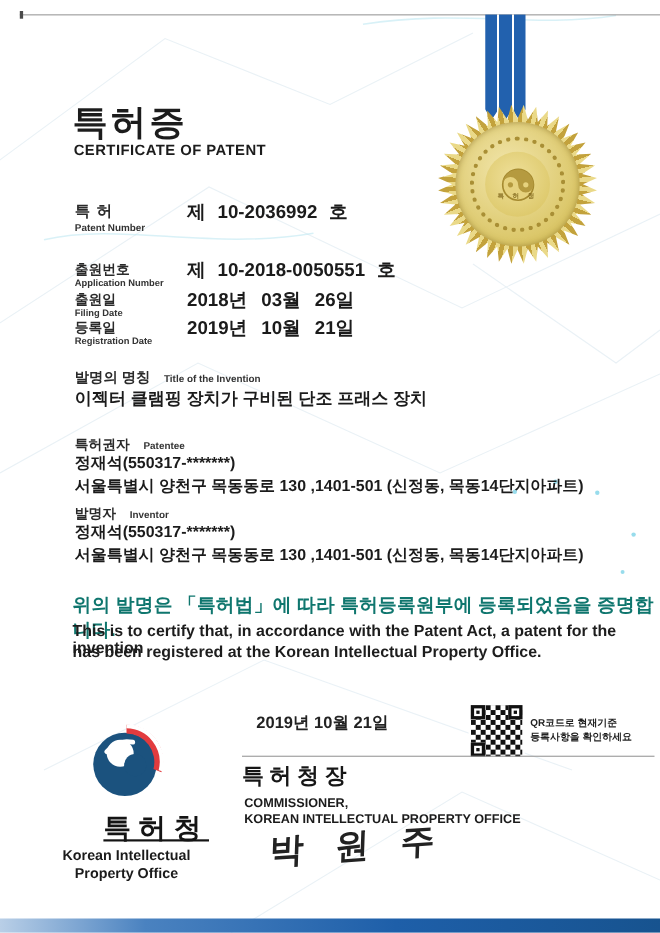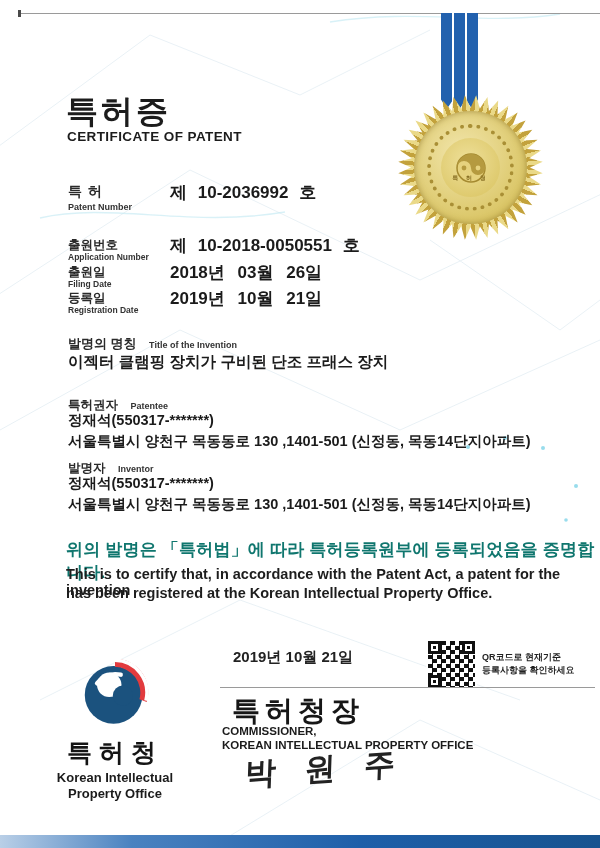--- a/index.html
+++ b/index.html
@@ -67,29 +67,29 @@
   .issue-date{left:233px;top:648px;font-size:15px;font-weight:700;color:#222;}
   .sig-line{left:220px;top:687px;width:375px;height:1px;background:#9a9a9a;}
   .qr{
     left:428px;top:641px;width:47px;height:47px;
     background:conic-gradient(#111 90deg,#fff 0 180deg,#111 0 270deg,#fff 0) 0 0/9px 9px;
     outline:2px solid #fff;
   }
   .finder{position:absolute;width:13px;height:13px;border:3px solid #111;background:#fff;box-sizing:border-box;}
   .finder::after{content:"";position:absolute;left:2px;top:2px;width:3px;height:3px;background:#111;}
   .qr-note{left:482px;top:651px;font-size:9px;font-weight:700;color:#222;line-height:13px;}
-  .comm-ko{left:232px;top:692px;font-size:28px;font-weight:900;letter-spacing:5px;color:#161616;}
+  .comm-ko{left:220px;top:692px;font-size:20px;font-weight:900;letter-spacing:5px;color:#161616;}
   .comm-en{left:222px;top:724px;font-size:11.5px;font-weight:800;color:#1b1b1b;line-height:14px;}
   .signature{
     left:245px;top:748px;font-size:31px;font-weight:800;color:#222;
     transform:rotate(-4deg) skewX(-6deg);letter-spacing:10px;
   }
   
   .logo-sym{left:79px;top:656px;width:72px;height:72px;}
-  .office-ko{left:40px;top:736px;width:150px;text-align:center;font-size:25px;font-weight:600;letter-spacing:7px;color:#141414;}
+  .office-ko{left:40px;top:736px;width:150px;text-align:right;font-size:25px;font-weight:600;letter-spacing:7px;color:#141414;text-decoration:underline;}
   .office-en{left:30px;top:770px;width:170px;text-align:center;font-size:13px;font-weight:800;color:#1b1b1b;line-height:16px;}
   
   .bottom-bar{
     left:0;bottom:0;width:600px;height:13px;
     background:linear-gradient(90deg,#b9cfe7 0,#4a82c0 22%,#1e5fa9 60%,#17538f 100%);
   }
 </style>
 </head>
 <body>
 

